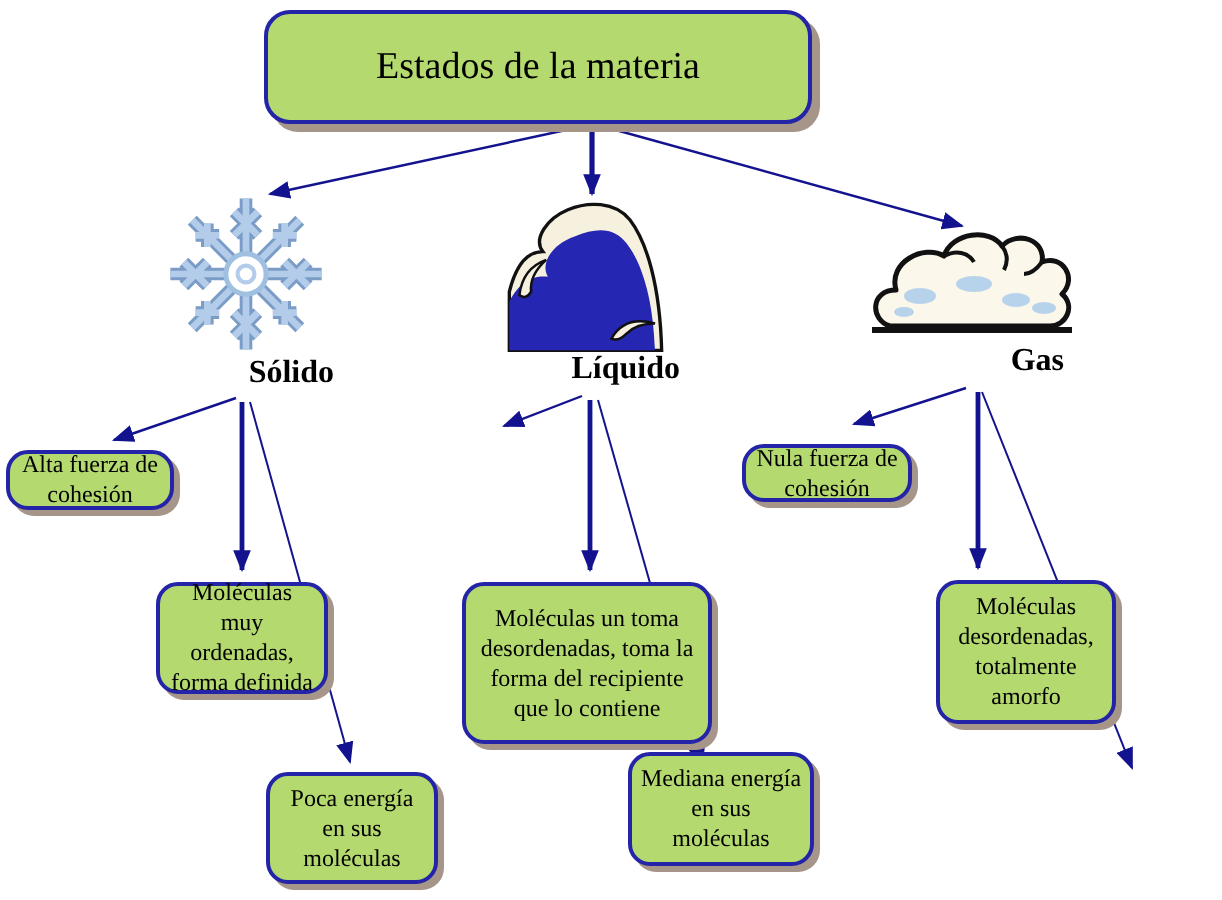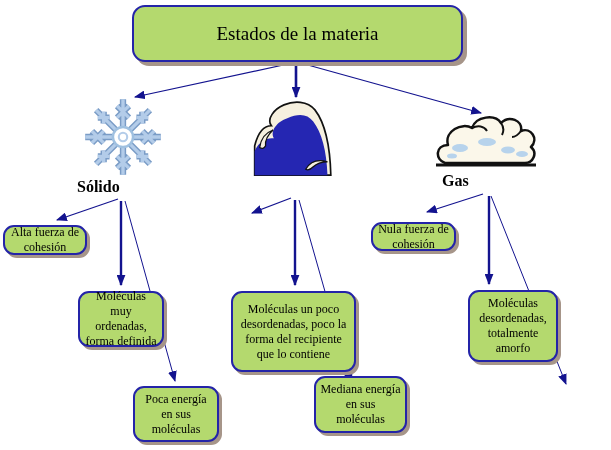--- a/index.html
+++ b/index.html
@@ -9,26 +9,26 @@
   }
   #arrows{position:absolute;left:0;top:0;width:611px;height:450px;pointer-events:none;}
   .node{
     position:absolute;box-sizing:border-box;
     background:#b4d96e;border:2px solid #2424a8;border-radius:11px;
     box-shadow:3px 3px 0 0 #a69589;
     display:flex;align-items:center;justify-content:center;
     text-align:center;font-size:12px;line-height:15px;padding:2px 4px;
   }
   .title-node{
-    left:132px;top:5px;width:331px;height:57px;
+    left:132px;top:5px;width:274px;height:57px;
     border-radius:13px;font-size:19px;line-height:22px;
     box-shadow:4px 4px 0 0 #a69589;
   }
   .state-label{
-    position:absolute;width:90px;text-align:left;
+    position:absolute;width:90px;text-align:right;
     font-size:16px;font-weight:bold;line-height:18px;
   }
   .icon{position:absolute;}
   
   .n-alta{left:3px;top:225px;width:84px;height:30px;}
   .n-medf{left:199px;top:221px;width:83px;height:53px;}
   .n-nula{left:371px;top:222px;width:85px;height:29px;}
   
   .n-molsol{left:78px;top:291px;width:86px;height:56px;}
   .n-molliq{left:231px;top:291px;width:125px;height:81px;}
@@ -97,34 +97,35 @@
       <ellipse cx="28" cy="36" rx="8" ry="4"></ellipse>
       <ellipse cx="55" cy="30" rx="9" ry="4"></ellipse>
       <ellipse cx="76" cy="38" rx="7" ry="3.5"></ellipse>
       <ellipse cx="20" cy="44" rx="5" ry="2.5"></ellipse>
       <ellipse cx="90" cy="42" rx="6" ry="3"></ellipse>
     </g>
     <path d="M4,53 L104,53" stroke="#111111" stroke-width="3"></path>
   </svg>
 
   <div class="state-label" style="left:77px;top:178px">Sólido</div>
+  <div class="state-label" style="left:250px;top:176px">Líquido</div>
   <div class="state-label" style="left:442px;top:172px">Gas</div>
 
   <div class="node n-alta">
     <span>Alta fuerza de cohesión</span>
   </div>
   <div class="node n-nula">
     <span>Nula fuerza de cohesión</span>
   </div>
 
   <div class="node n-molsol">
     <span>Moléculas muy ordenadas, forma definida</span>
   </div>
   <div class="node n-molliq">
-    <span>Moléculas un poco desordenadas, poco la forma del recipiente que lo contiene</span>
+    <span>Moléculas un toma desordenadas, toma la forma del recipiente que lo contiene</span>
   </div>
   <div class="node n-molgas">
     <span>Moléculas desordenadas, totalmente amorfo</span>
   </div>
 
   <div class="node n-poca">
     <span>Poca energía en sus moléculas</span>
   </div>
   <div class="node n-mede">
     <span>Mediana energía en sus moléculas</span>

